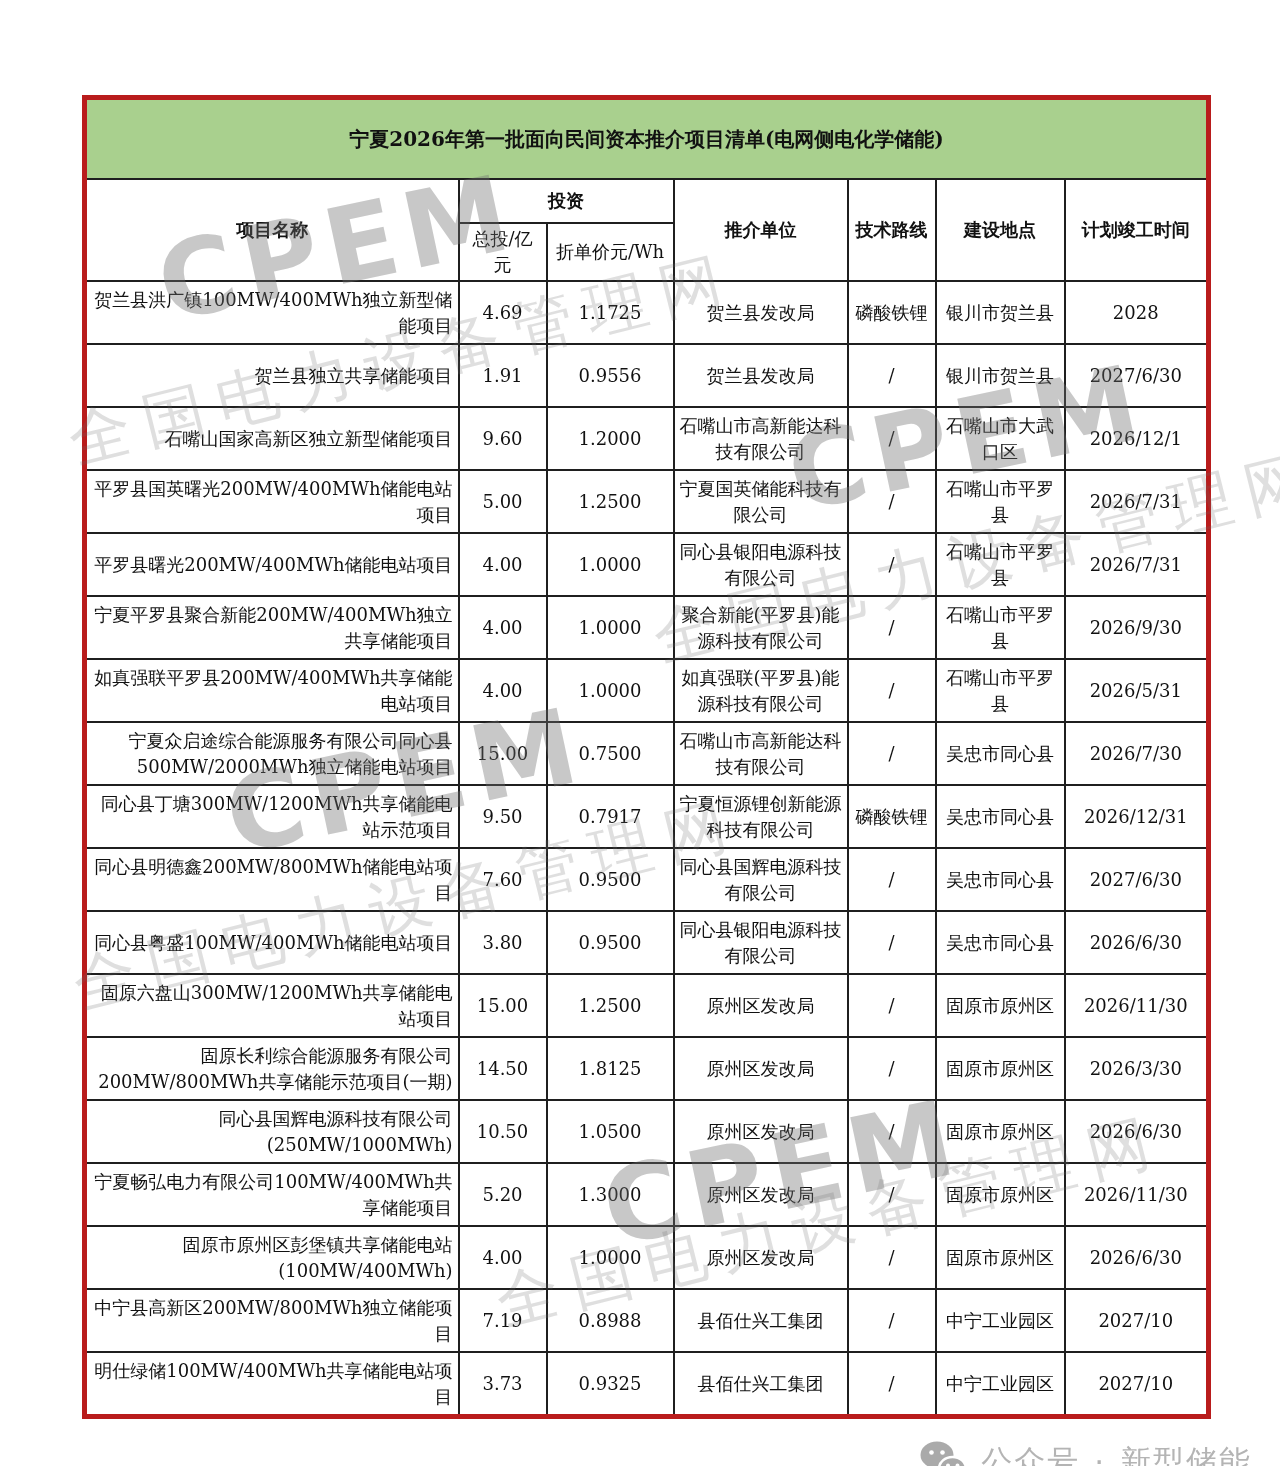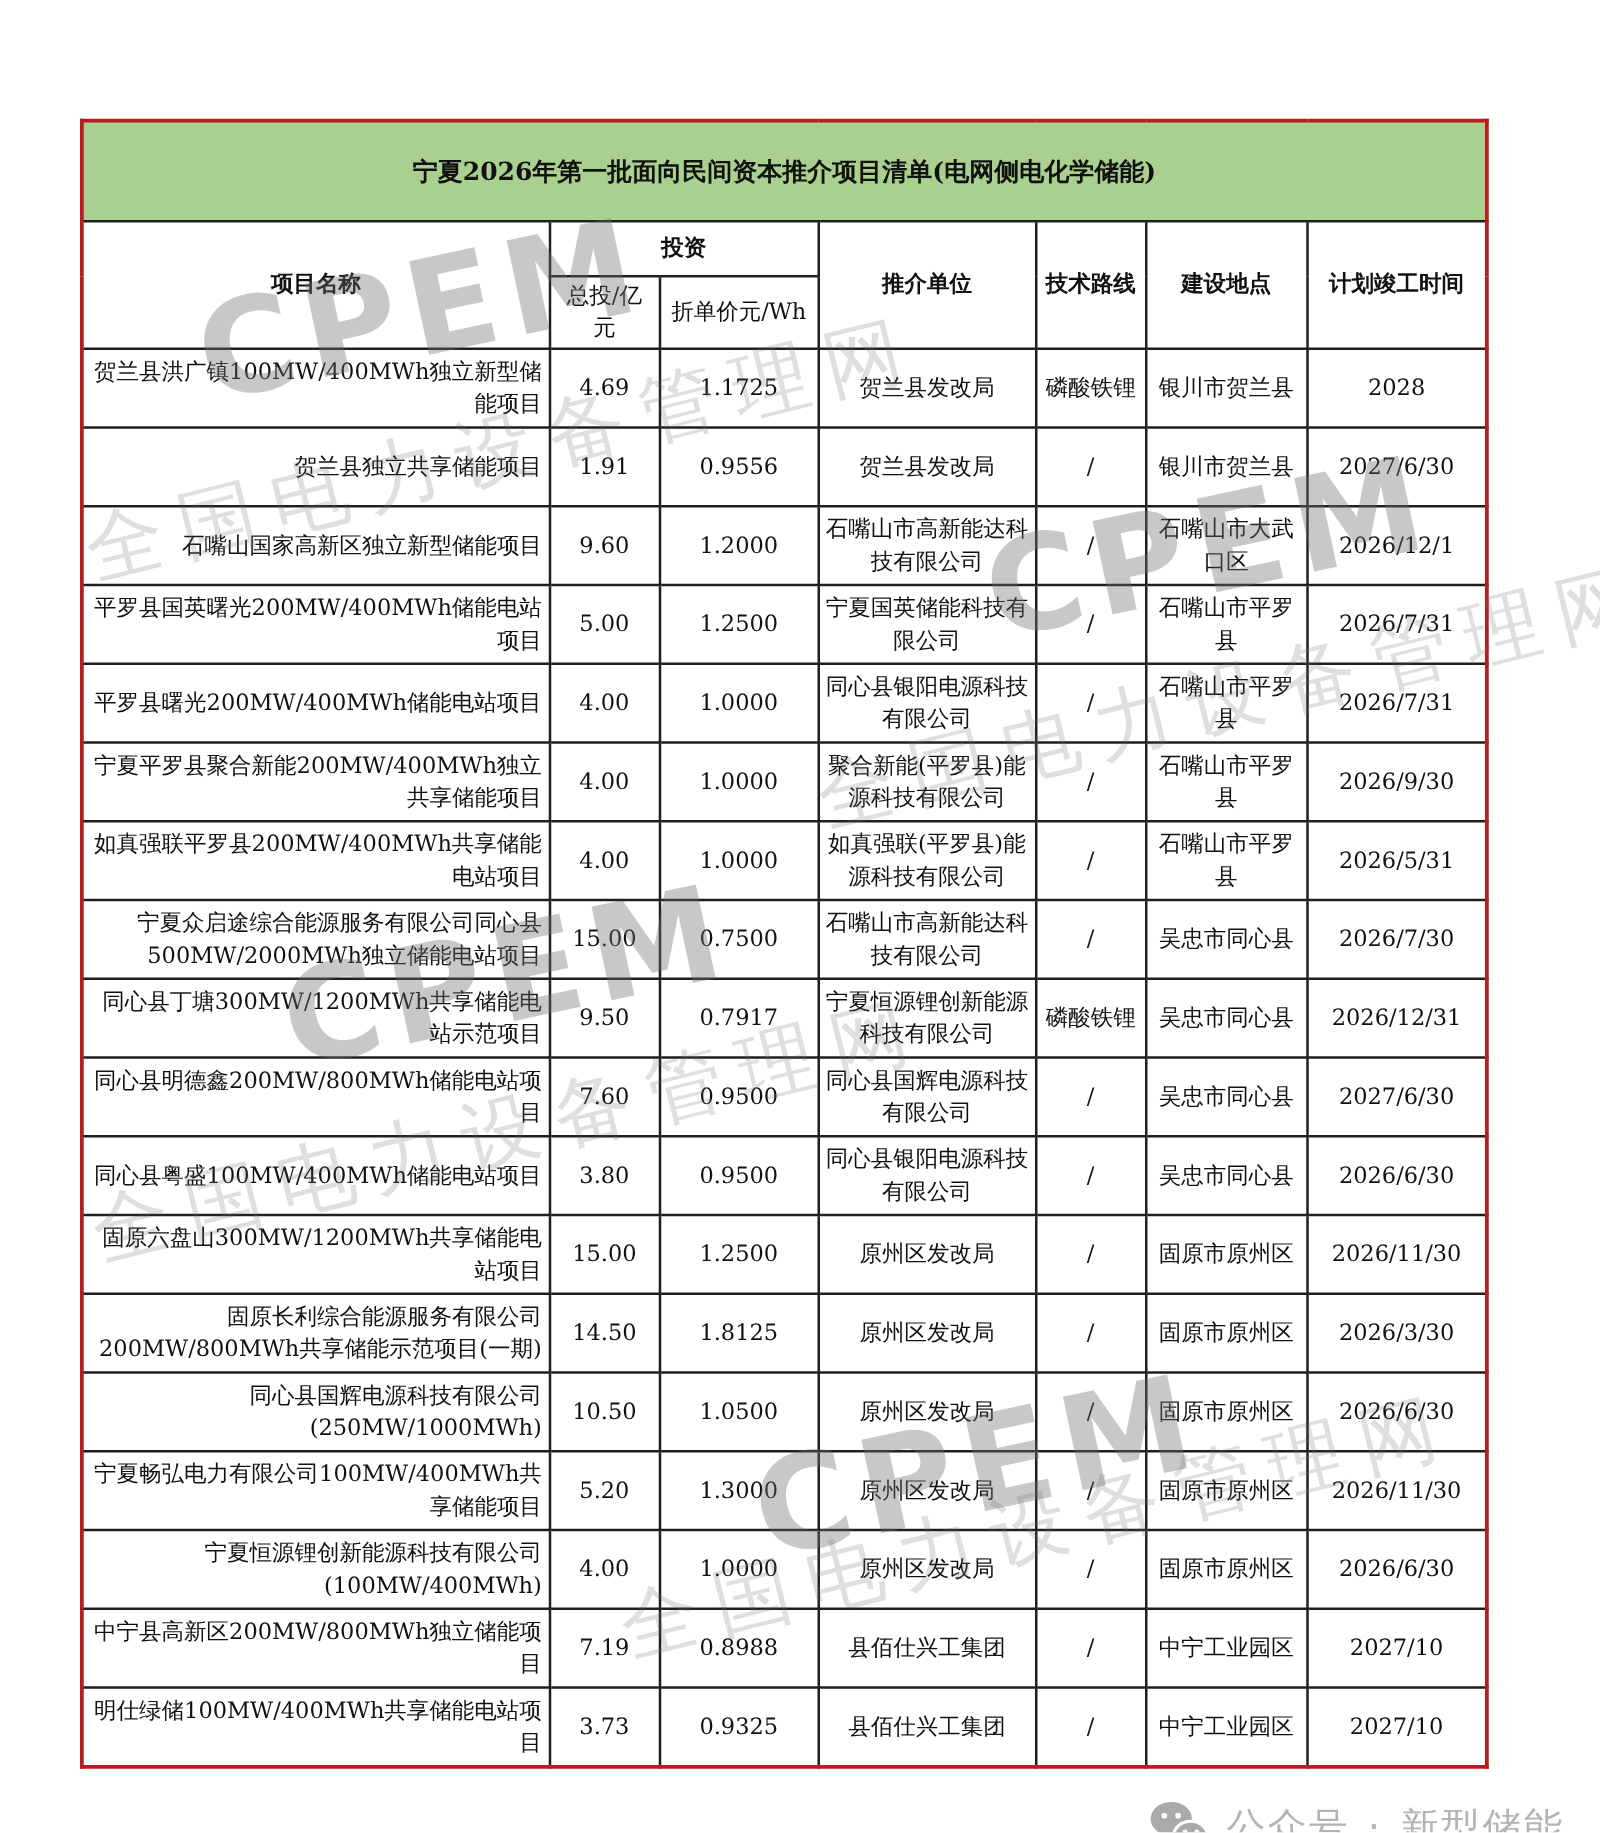--- a/index.html
+++ b/index.html
@@ -9,25 +9,25 @@
     height:1466px;
     background:#ffffff;
     overflow:hidden;
     font-family:"DejaVu Serif","Liberation Serif",serif;
     color:#111;
   }
 
   
   table.projects{
     position:absolute;
-    left:64px; top:95px;
+    left:82px; top:95px;
     width:1124px;
     border-collapse:collapse;
     table-layout:fixed;
-    border:3px solid #b91c1c;
+    border:5px solid #b91c1c;
   }
   table.projects th, table.projects td{
     border:2px solid #1f1f1f;
     font-size:18px;
     line-height:1.45;
     text-align:center;
     vertical-align:middle;
     padding:2px 5px;
     word-break:break-word;
   }
@@ -255,21 +255,21 @@
         <tr>
           <td class="name">宁夏畅弘电力有限公司100MW/400MWh共享储能项目</td>
           <td>5.20</td>
           <td>1.3000</td>
           <td>原州区发改局</td>
           <td>/</td>
           <td>固原市原州区</td>
           <td>2026/11/30</td>
         </tr>
         <tr>
-          <td class="name">宁夏恒源锂创新能源科技有限公司(100MW/400MWh)</td>
+          <td class="name">固原市原州区彭堡镇共享储能电站(100MW/400MWh)</td>
           <td>4.00</td>
           <td>1.0000</td>
           <td>原州区发改局</td>
           <td>/</td>
           <td>固原市原州区</td>
           <td>2026/6/30</td>
         </tr>
         <tr>
           <td class="name">中宁县高新区200MW/800MWh独立储能项目</td>
           <td>7.19</td>

